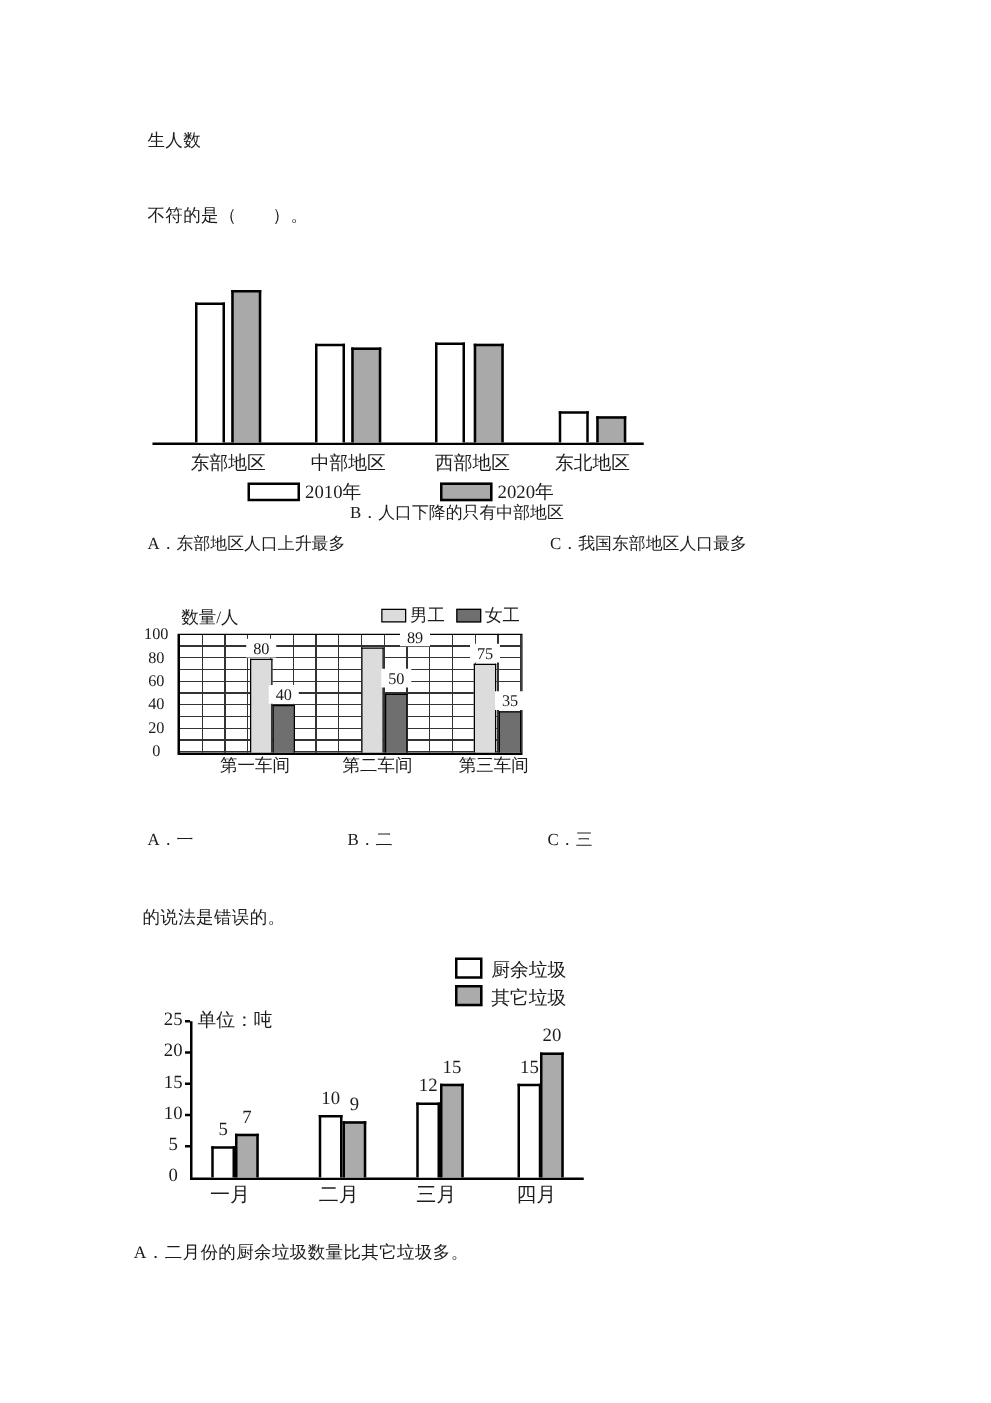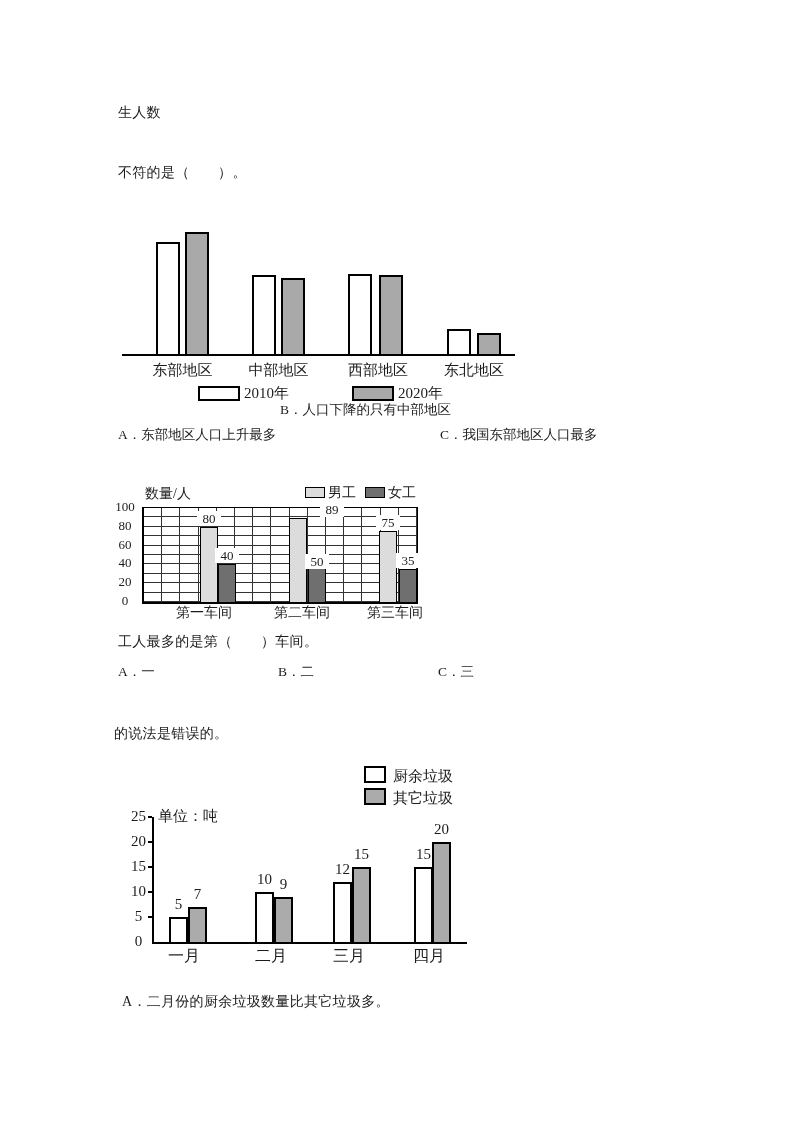--- a/index.html
+++ b/index.html
@@ -73,42 +73,41 @@
   <div class="chart" id="chart2" style="left:112px;top:483px;width:330px;height:140px">
     <div class="ylab2">数量/人</div>
     <div class="plot c2plot">
         <div class="bar bar2" style="left: 56px; width: 18px; height: 75px; background-color: rgb(220, 220, 220);"></div>
         <div class="vlab2" style="left: 53px; top: 3px; width: 24px;">80</div>
         <div class="bar bar2" style="left: 74px; width: 18px; height: 38px; background-color: rgb(111, 111, 111);"></div>
         <div class="vlab2" style="left: 71px; top: 40px; width: 24px;">40</div>
         <div class="bar bar2" style="left: 145px; width: 18px; height: 84px; background-color: rgb(220, 220, 220);"></div>
         <div class="vlab2" style="left: 142px; top: -6px; width: 24px; margin-left: 34px;">89</div>
         <div class="bar bar2" style="left: 164px; width: 18px; height: 47px; background-color: rgb(111, 111, 111);"></div>
-        <div class="vlab2" style="left: 161px; top: 46px; width: 24px; text-align: center;">50</div>
+        <div class="vlab2" style="left: 161px; top: 27px; width: 24px; text-align: center;">50</div>
         <div class="bar bar2" style="left: 235px; width: 18px; height: 71px; background-color: rgb(220, 220, 220);"></div>
         <div class="vlab2" style="left: 232px; top: 7px; width: 24px;">75</div>
         <div class="bar bar2" style="left: 255px; width: 18px; height: 33px; background-color: rgb(111, 111, 111);"></div>
         <div class="vlab2" style="left: 252px; top: 45px; width: 24px;">35</div>
       </div>
   <div class="ytick f13" style="left: 0px; top: 110px; width: 26px;">0</div>
       <div class="ytick f13" style="left: 0px; top: 91.2px; width: 26px;">20</div>
       <div class="ytick f13" style="left: 0px; top: 72.4px; width: 26px;">40</div>
       <div class="ytick f13" style="left: 0px; top: 53.6px; width: 26px;">60</div>
       <div class="ytick f13" style="left: 0px; top: 34.8px; width: 26px;">80</div>
       <div class="ytick f13" style="left: 0px; top: 16px; width: 26px;">100</div>
       <div class="cat f14" style="left: 57px; top: 121px; width: 70px;">第一车间</div>
       <div class="cat f14" style="left: 155px; top: 121px; width: 70px;">第二车间</div>
       <div class="cat f14" style="left: 248px; top: 121px; width: 70px;">第三车间</div>
       <div class="swatch sw2" style="left: 193px; top: 4px; width: 20px; height: 11px; background-color: rgb(220, 220, 220);"></div>
       <div class="leg f14" style="left: 216px; top: 1px;">男工</div>
       <div class="swatch sw2" style="left: 253px; top: 4px; width: 20px; height: 11px; background-color: rgb(111, 111, 111);"></div>
       <div class="leg f14" style="left: 276px; top: 1px;">女工</div>
     </div>
 
-  <div class="tline" style="left:118px;top:633px">工人最多的是第（　　）车间。</div>
   <div class="opt" style="left:118px;top:663px">A．一</div>
   <div class="opt" style="left:278px;top:663px">B．二</div>
   <div class="opt" style="left:438px;top:663px">C．三</div>
 
   <div class="tline" style="left:114px;top:725px">的说法是错误的。</div>
 
   <div class="chart" id="chart3" style="left:130px;top:758px;width:350px;height:212px">
     <div class="unit3">单位：吨</div>
     <div class="plot c3plot">
         <div class="bar" style="left: 15px; width: 19px; height: 25px; background-color: rgb(255, 255, 255);"></div>
@@ -142,15 +141,15 @@
       <div class="cat f16" style="left: 24px; top: 188px; width: 60px;">一月</div>
       <div class="cat f16" style="left: 111px; top: 188px; width: 60px;">二月</div>
       <div class="cat f16" style="left: 189px; top: 188px; width: 60px;">三月</div>
       <div class="cat f16" style="left: 269px; top: 188px; width: 60px;">四月</div>
       <div class="swatch" style="left: 234px; top: 8px; width: 22px; height: 17px; background-color: rgb(255, 255, 255);"></div>
       <div class="leg f15" style="left: 263px; top: 9px;">厨余垃圾</div>
       <div class="swatch" style="left: 234px; top: 30px; width: 22px; height: 17px; background-color: rgb(171, 171, 171);"></div>
       <div class="leg f15" style="left: 263px; top: 31px; font-family: Liberation Mono, monospace;">其它垃圾</div>
     </div>
 
-  <div class="tline" style="left:122px;top:993px">A．二月份的厨余垃圾数量比其它垃圾多。</div>
+  <div class="tline" style="left:107px;top:993px">A．二月份的厨余垃圾数量比其它垃圾多。</div>
 
 </div>
 
 </body></html>

